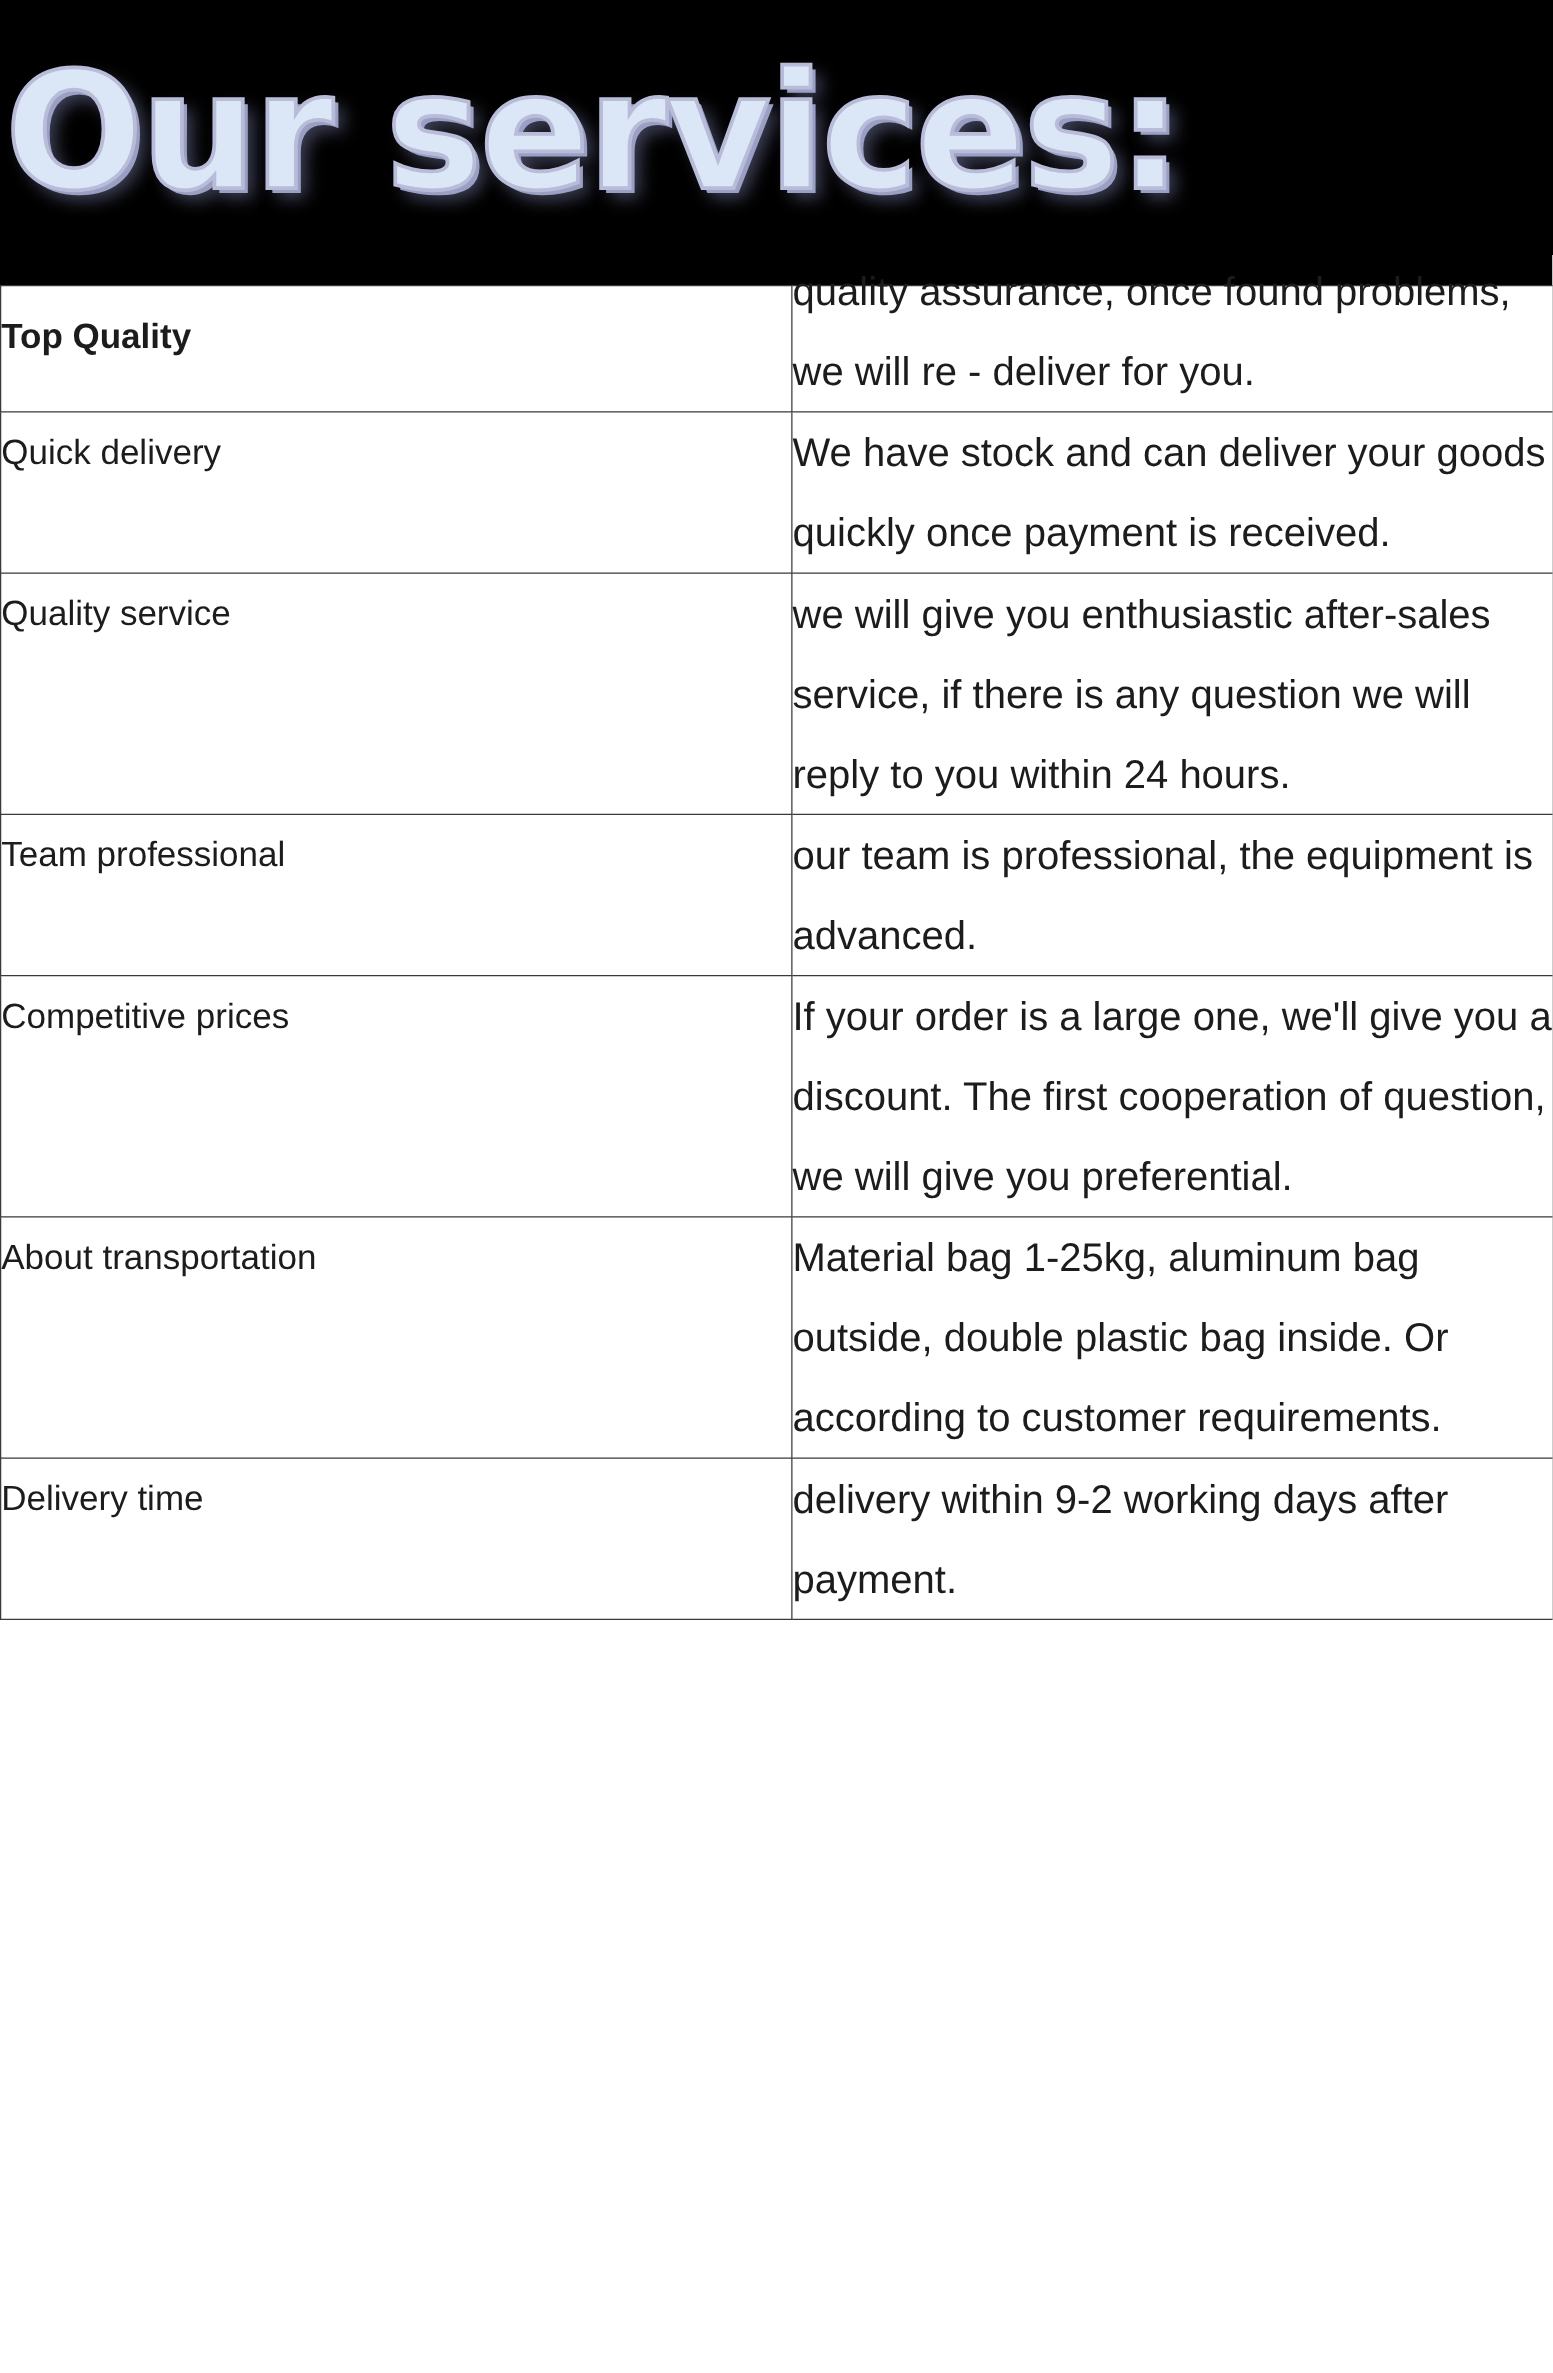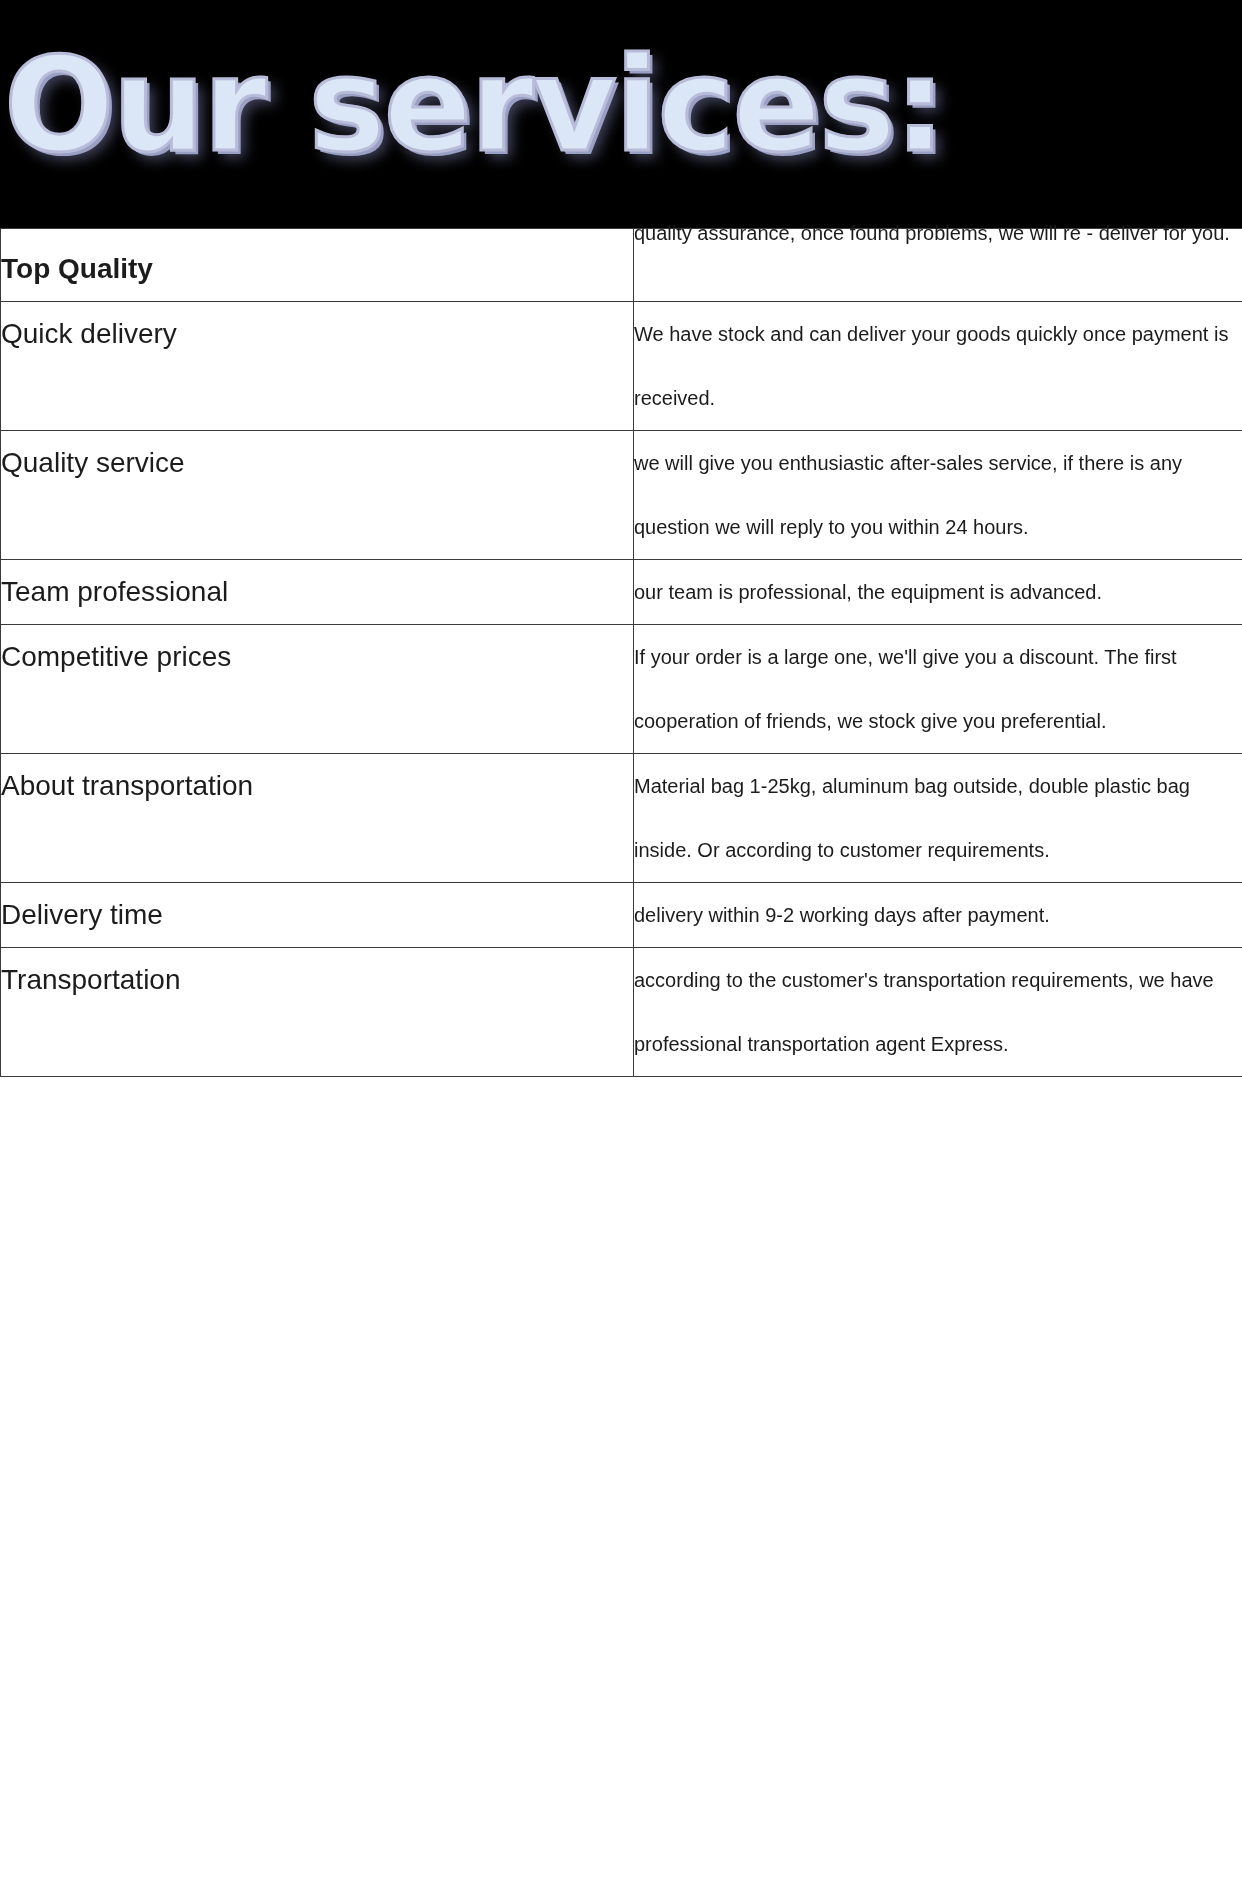--- a/index.html
+++ b/index.html
@@ -69,21 +69,21 @@
     width: 632px;
     padding: 16px 0 18px 18px;
     font-size: 28px;
     line-height: 64px;
     font-weight: 400;
     white-space: nowrap;
   }
   td.desc {
     width: 608px;
     padding: 16px 20px 18px 22px;
-    font-size: 20px;
+    font-size: 32px;
     line-height: 64px;
     font-weight: 400;
   }
   td.desc .txt {
     display: block;
   }
   tr:first-child td.label {
     font-weight: 600;
     padding-top: 8px;
   }
@@ -127,38 +127,32 @@
         </tr>
         <tr>
           <td class="label">Team professional</td>
           <td class="desc">
             <span class="txt"> our team is professional, the equipment is advanced.</span>
           </td>
         </tr>
         <tr>
           <td class="label">Competitive prices</td>
           <td class="desc">
-            <span class="txt"> If your order is a large one, we'll give you a discount. The first cooperation of friends, we stock give you preferential.</span>
+            <span class="txt"> If your order is a large one, we'll give you a discount. The first cooperation of question, we will give you preferential.</span>
           </td>
         </tr>
         <tr>
           <td class="label">About transportation</td>
           <td class="desc">
             <span class="txt">Material bag 1-25kg, aluminum bag outside, double plastic bag inside. Or according to customer requirements.</span>
           </td>
         </tr>
         <tr>
           <td class="label">Delivery time</td>
           <td class="desc">
             <span class="txt"> delivery within 9-2 working days after payment.</span>
           </td>
         </tr>
-        <tr>
-          <td class="label">Transportation</td>
-          <td class="desc">
-            <span class="txt"> according to the customer's transportation requirements, we have professional transportation agent Express.</span>
-          </td>
-        </tr>
       </tbody>
     </table>
   </div>
 
 </div>
 
 </body></html>

